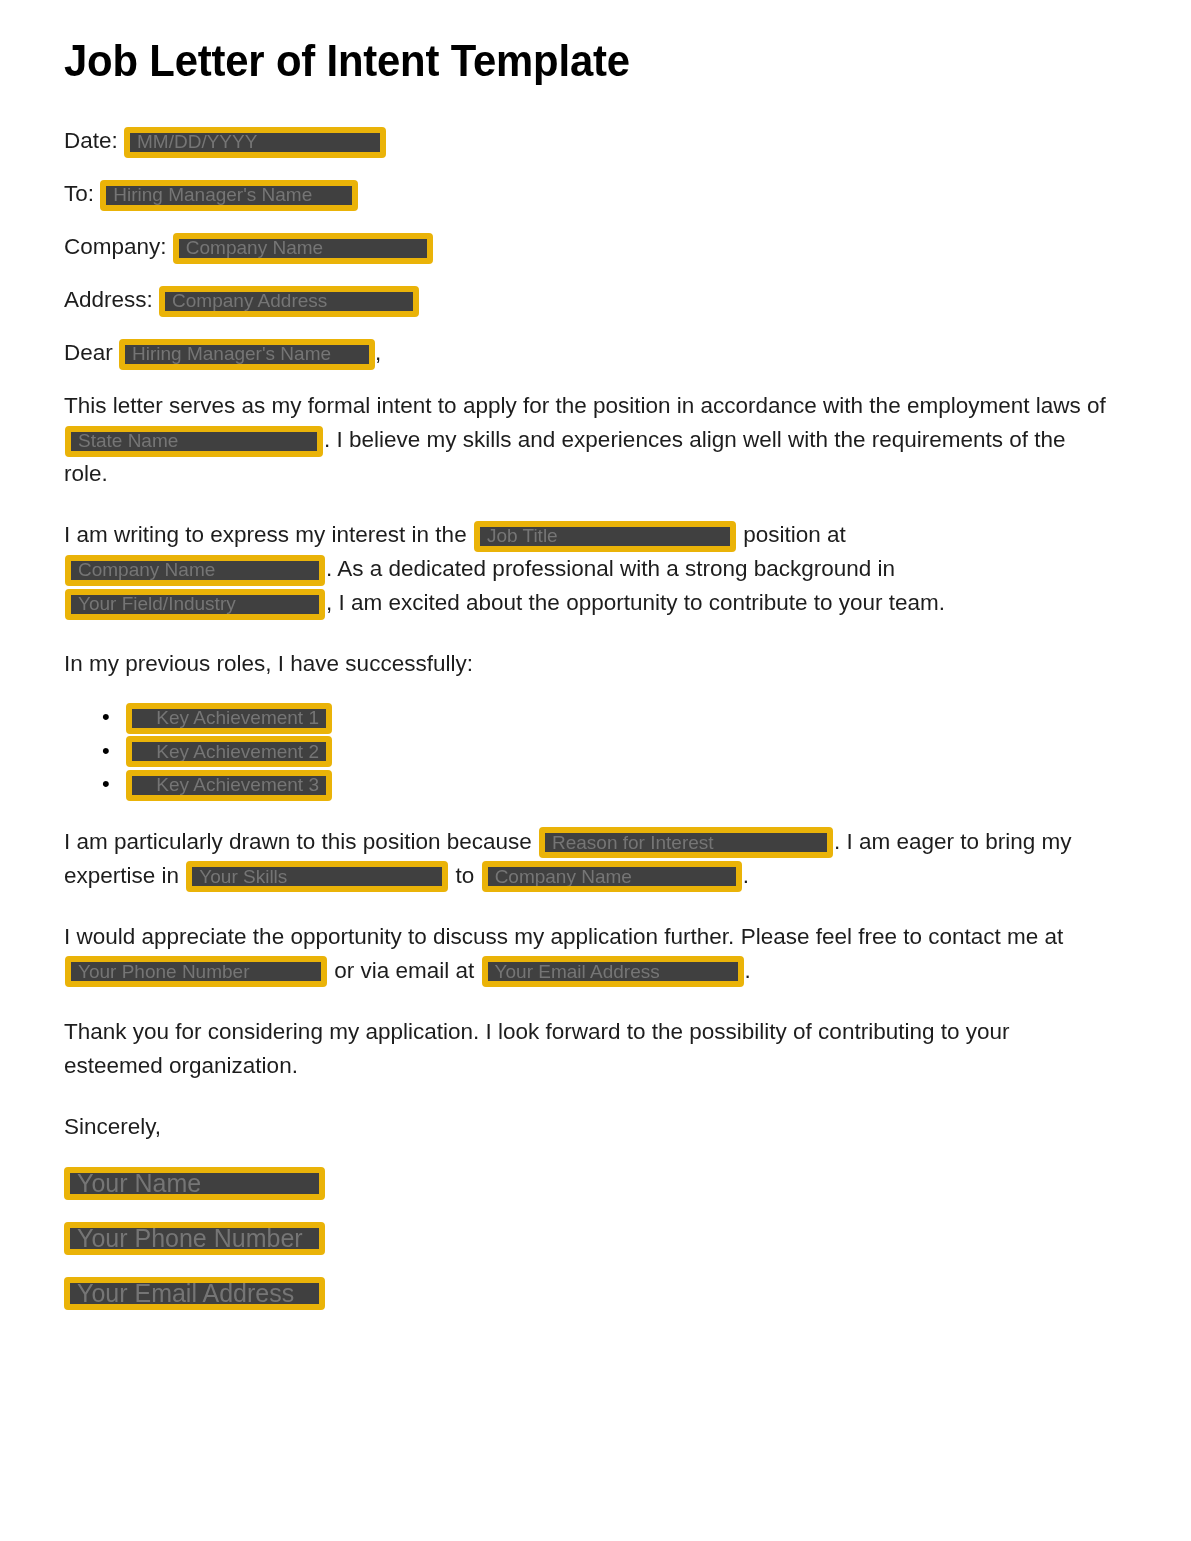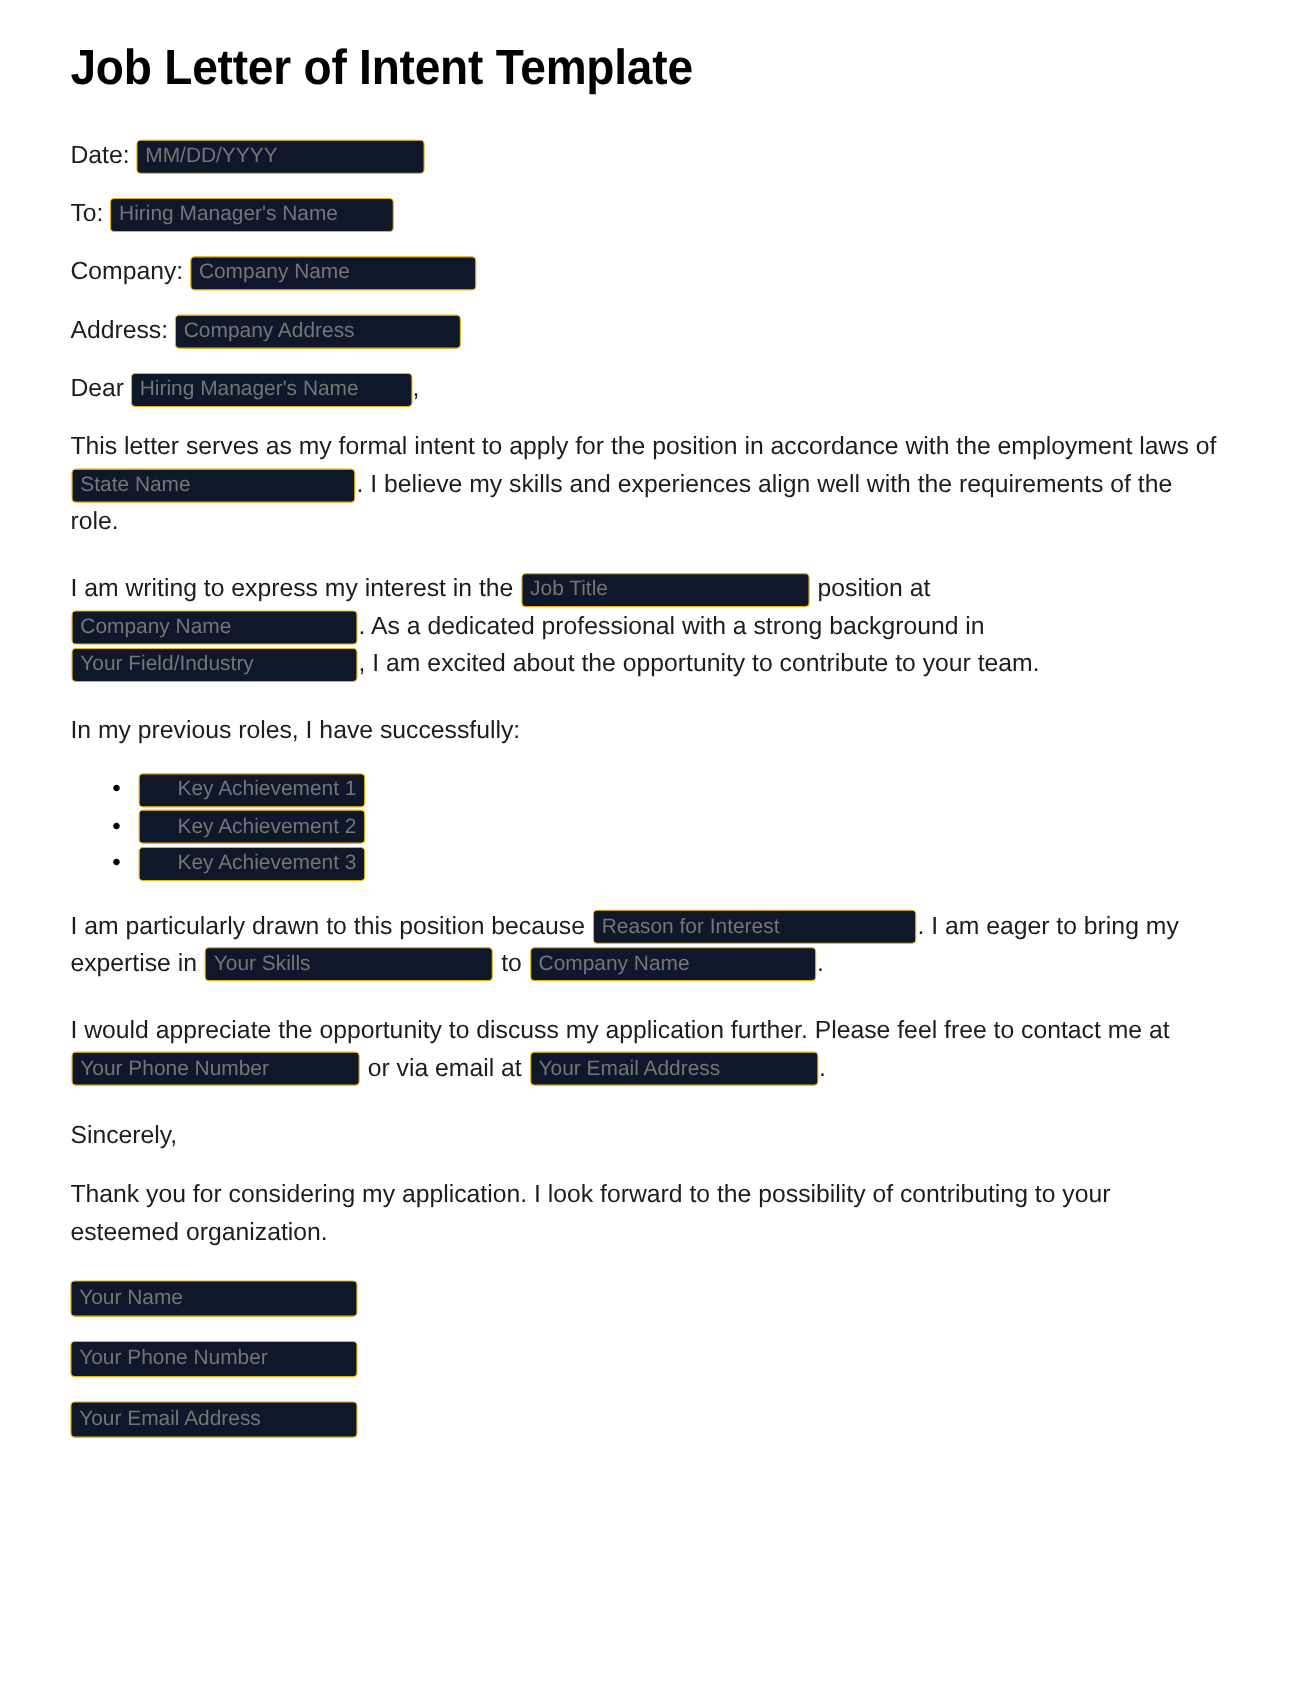--- a/index.html
+++ b/index.html
@@ -67,23 +67,23 @@
     font-size: 22.5px;
     color: #1d1d1d;
   }
 
   .inp {
     display: inline-block;
     box-sizing: border-box;
     height: 31px;
     line-height: 29px;
     vertical-align: middle;
-    border: 1px solid #eab308;
+    border: 6px solid #eab308;
     border-radius: 4px;
-    background: #0f172a;
+    background: #404040;
     color: #8a8a8a;
     font-family: "Liberation Sans", sans-serif;
     font-size: 19px;
     padding: 0 7px;
     overflow: hidden;
     white-space: nowrap;
     text-overflow: clip;
   }
   .inp.w-date      { width: 262px; }
   .inp.w-to        { width: 258px; }
@@ -138,21 +138,21 @@
   
   .signature {
     margin-top: 23px;
   }
   .signature .sig-line {
     margin-bottom: 22px;
   }
   .signature .inp {
     height: 33px;
     line-height: 31px;
-    font-size: 19px;
+    font-size: 25px;
   }
 </style>
 </head>
 <body>
 
 <div class="page">
 
   <h1 class="doc-title">Job Letter of Intent Template</h1>
 
   <div class="letter">
@@ -217,23 +217,23 @@
       <input class="inp w-tocompany" type="text" placeholder="Company Name" style=""><span>.</span>
     </p>
 
     <p class="para">
       <span>I would appreciate the opportunity to discuss my application further. Please feel free to contact me at</span>
       <input class="inp w-phone" type="text" placeholder="Your Phone Number" style="">
       <span>or via email at</span>
       <input class="inp w-email" type="text" placeholder="Your Email Address" style=""><span>.</span>
     </p>
 
+    <p class="para">Thank you for considering my application. I look forward to the possibility of contributing to your esteemed organization.</p>
+
     <p class="para para-tight">Sincerely,</p>
-
-    <p class="para">Thank you for considering my application. I look forward to the possibility of contributing to your esteemed organization.</p>
 
     <div class="signature">
       <div class="sig-line">
         <input class="inp w-sign" type="text" placeholder="Your Name" style="">
       </div>
       <div class="sig-line">
         <input class="inp w-sign" type="text" placeholder="Your Phone Number" style="">
       </div>
       <div class="sig-line">
         <input class="inp w-sign" type="text" placeholder="Your Email Address" style="">

